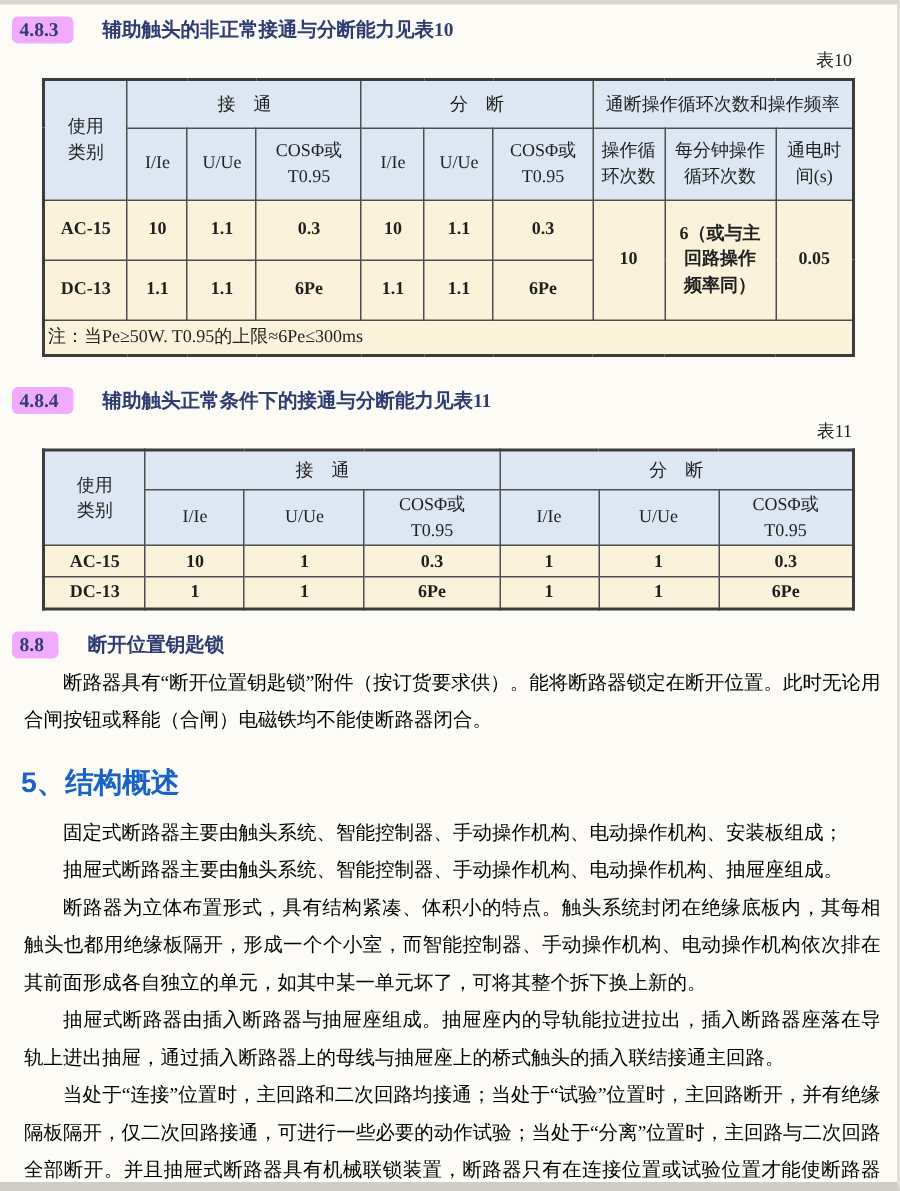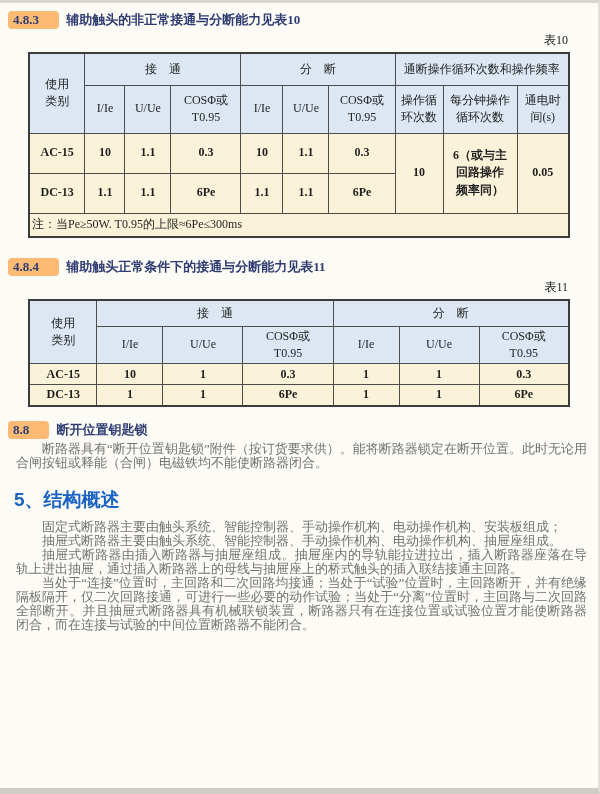--- a/index.html
+++ b/index.html
@@ -18,24 +18,24 @@
   }
   
   .sec-head {
     margin: 7px 0 3px 8px;
     font-size: 13px;
     font-weight: bold;
     color: #2e3c72;
     line-height: 19px;
   }
   .pill {
-    background: #fdba74;
+    background: #f0abfc;
     border-radius: 4px;
-    padding: 1px 20px 2px 5px;
-    margin-right: 4px;
+    padding: 1px 10px 2px 5px;
+    margin-right: 16px;
     color: #2e3c72;
   }
   .tbl-caption {
     text-align: right;
     margin: 1px 30px 3px 0;
     font-size: 12px;
     color: #222;
   }
   table.t {
     border-collapse: collapse;
@@ -63,24 +63,24 @@
   #t10 tr.h1 td { height: 32px; }
   #t10 tr.h2 td { height: 48px; }
   #t10 tr.brow td { height: 40px; }
   #t11 tr.h1 td { height: 26px; }
   #t11 tr.h2 td { height: 36px; }
   #t11 tr.brow td { height: 21px; }
   
   .para {
     margin: 0 11px 0 16px;
     font-size: 13px;
-    line-height: 14px;
+    line-height: 25px;
     text-indent: 2em;
     text-align: justify;
-    color: #737373;
+    color: #000000;
   }
   .s49-para { margin-top: 2px; }
   .s5-title {
     margin: 17px 0 7px 14px;
     font-family: "Liberation Sans", "DejaVu Sans", sans-serif;
     font-size: 19px;
     font-weight: bold;
     color: #1a63c5;
   }
   .gap-sm { height: 6px; }
@@ -223,16 +223,17 @@
 
   <div class="sec-head">
     <span class="pill">8.8</span>
     <span>断开位置钥匙锁</span>
   </div>
   <p class="para s49-para">断路器具有“断开位置钥匙锁”附件（按订货要求供）。能将断路器锁定在断开位置。此时无论用合闸按钮或释能（合闸）电磁铁均不能使断路器闭合。</p>
 
   <div class="s5-title">5、结构概述</div>
   <p class="para">固定式断路器主要由触头系统、智能控制器、手动操作机构、电动操作机构、安装板组成；</p>
   <p class="para">抽屉式断路器主要由触头系统、智能控制器、手动操作机构、电动操作机构、抽屉座组成。</p>
+  <p class="para">断路器为立体布置形式，具有结构紧凑、体积小的特点。触头系统封闭在绝缘底板内，其每相触头也都用绝缘板隔开，形成一个个小室，而智能控制器、手动操作机构、电动操作机构依次排在其前面形成各自独立的单元，如其中某一单元坏了，可将其整个拆下换上新的。</p>
   <p class="para">抽屉式断路器由插入断路器与抽屉座组成。抽屉座内的导轨能拉进拉出，插入断路器座落在导轨上进出抽屉，通过插入断路器上的母线与抽屉座上的桥式触头的插入联结接通主回路。</p>
   <p class="para">当处于“连接”位置时，主回路和二次回路均接通；当处于“试验”位置时，主回路断开，并有绝缘隔板隔开，仅二次回路接通，可进行一些必要的动作试验；当处于“分离”位置时，主回路与二次回路全部断开。并且抽屉式断路器具有机械联锁装置，断路器只有在连接位置或试验位置才能使断路器闭合，而在连接与试验的中间位置断路器不能闭合。</p>
 
 </div>
 
 </body></html>

